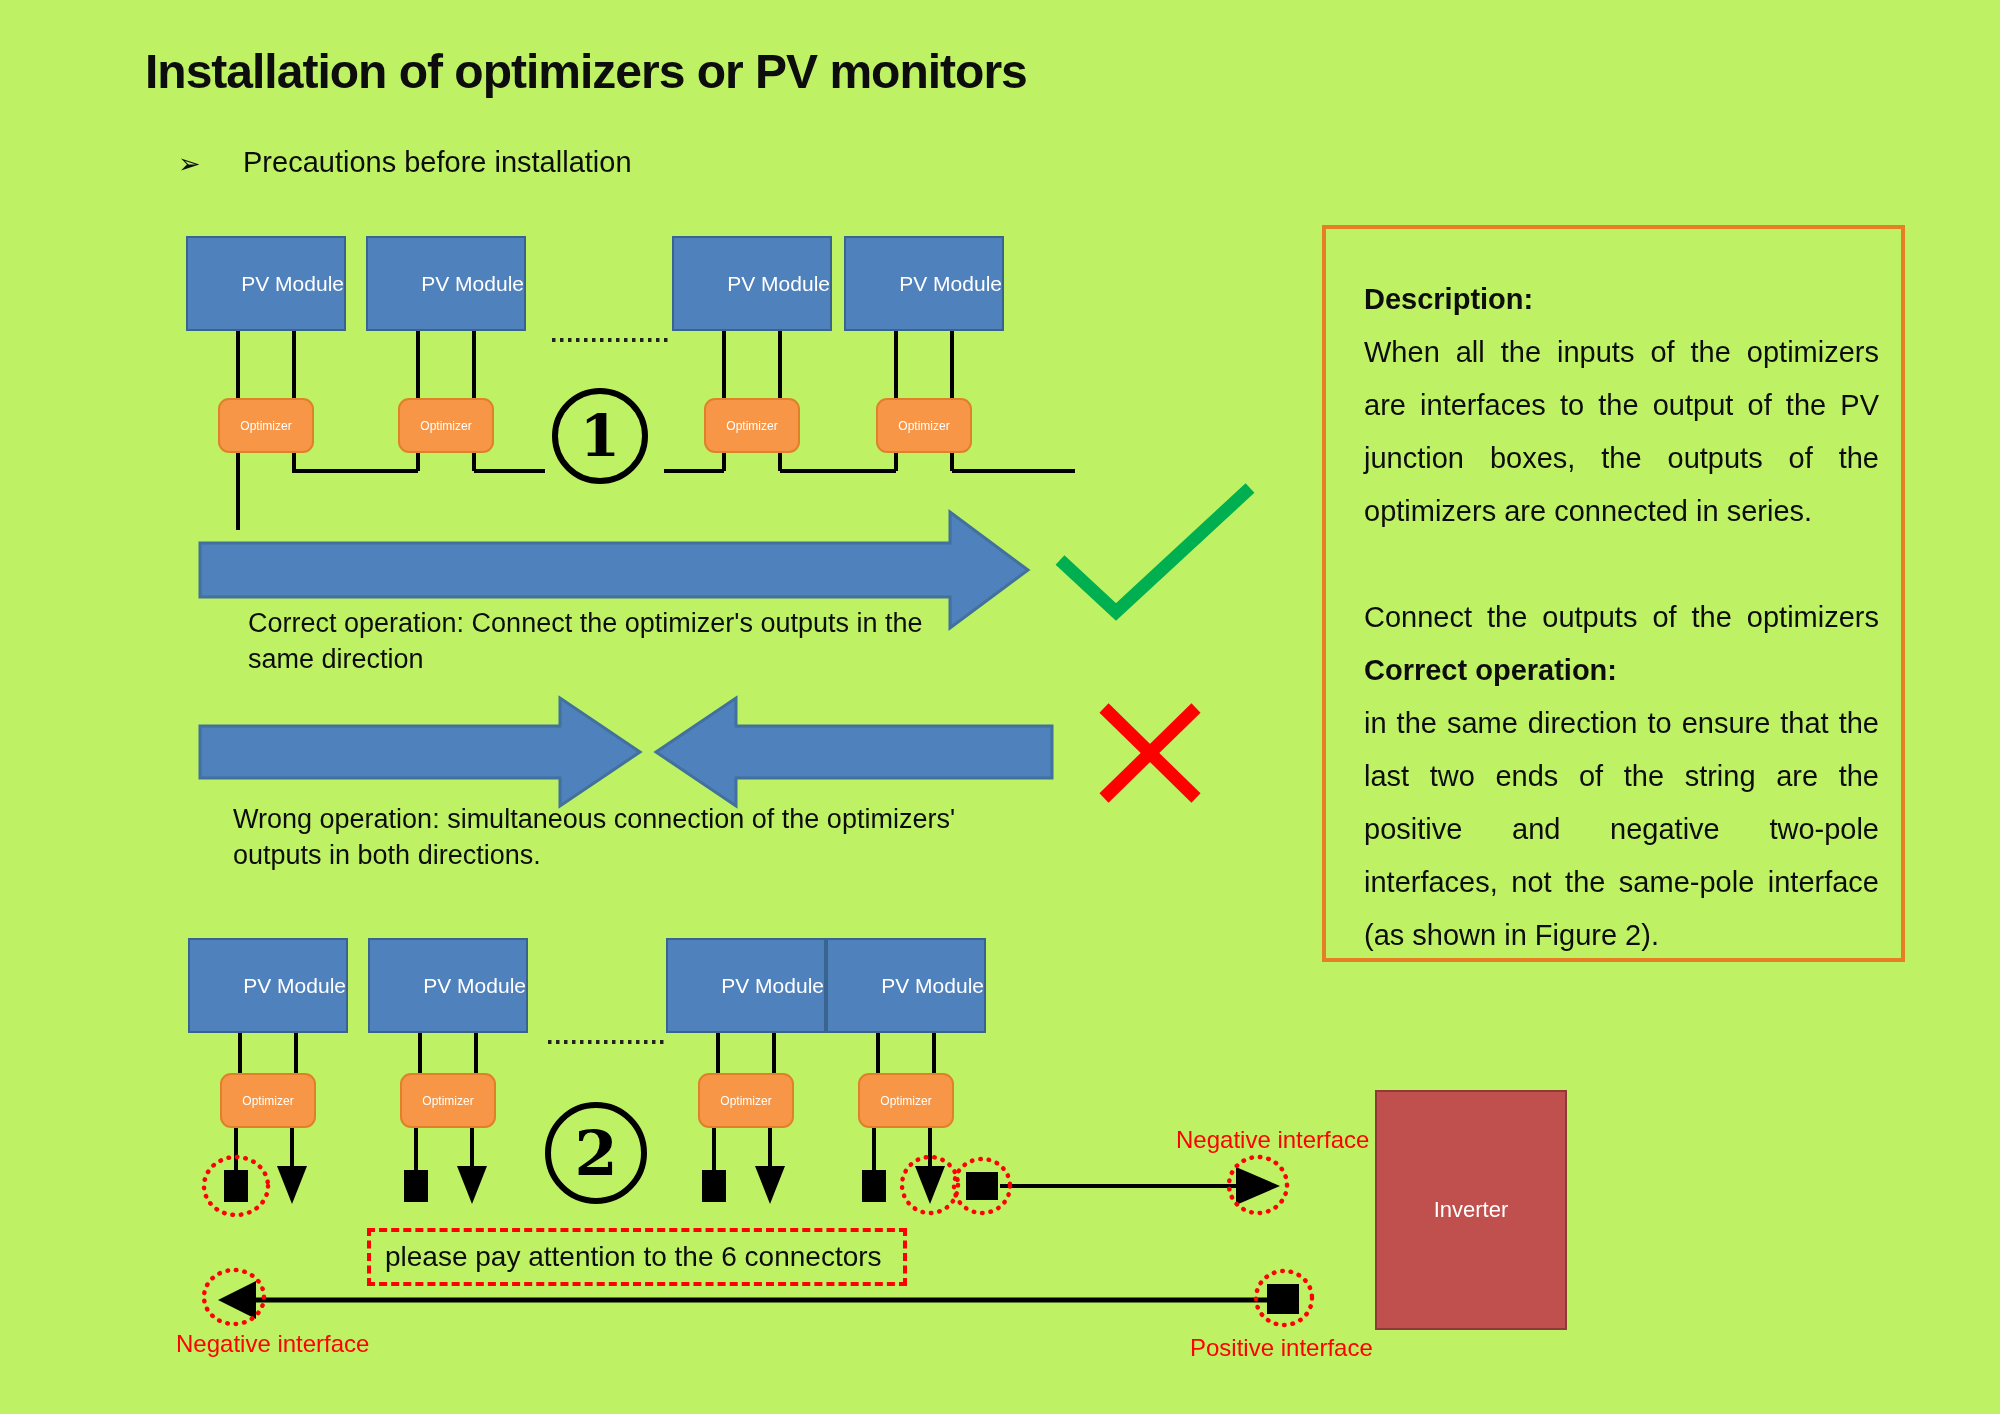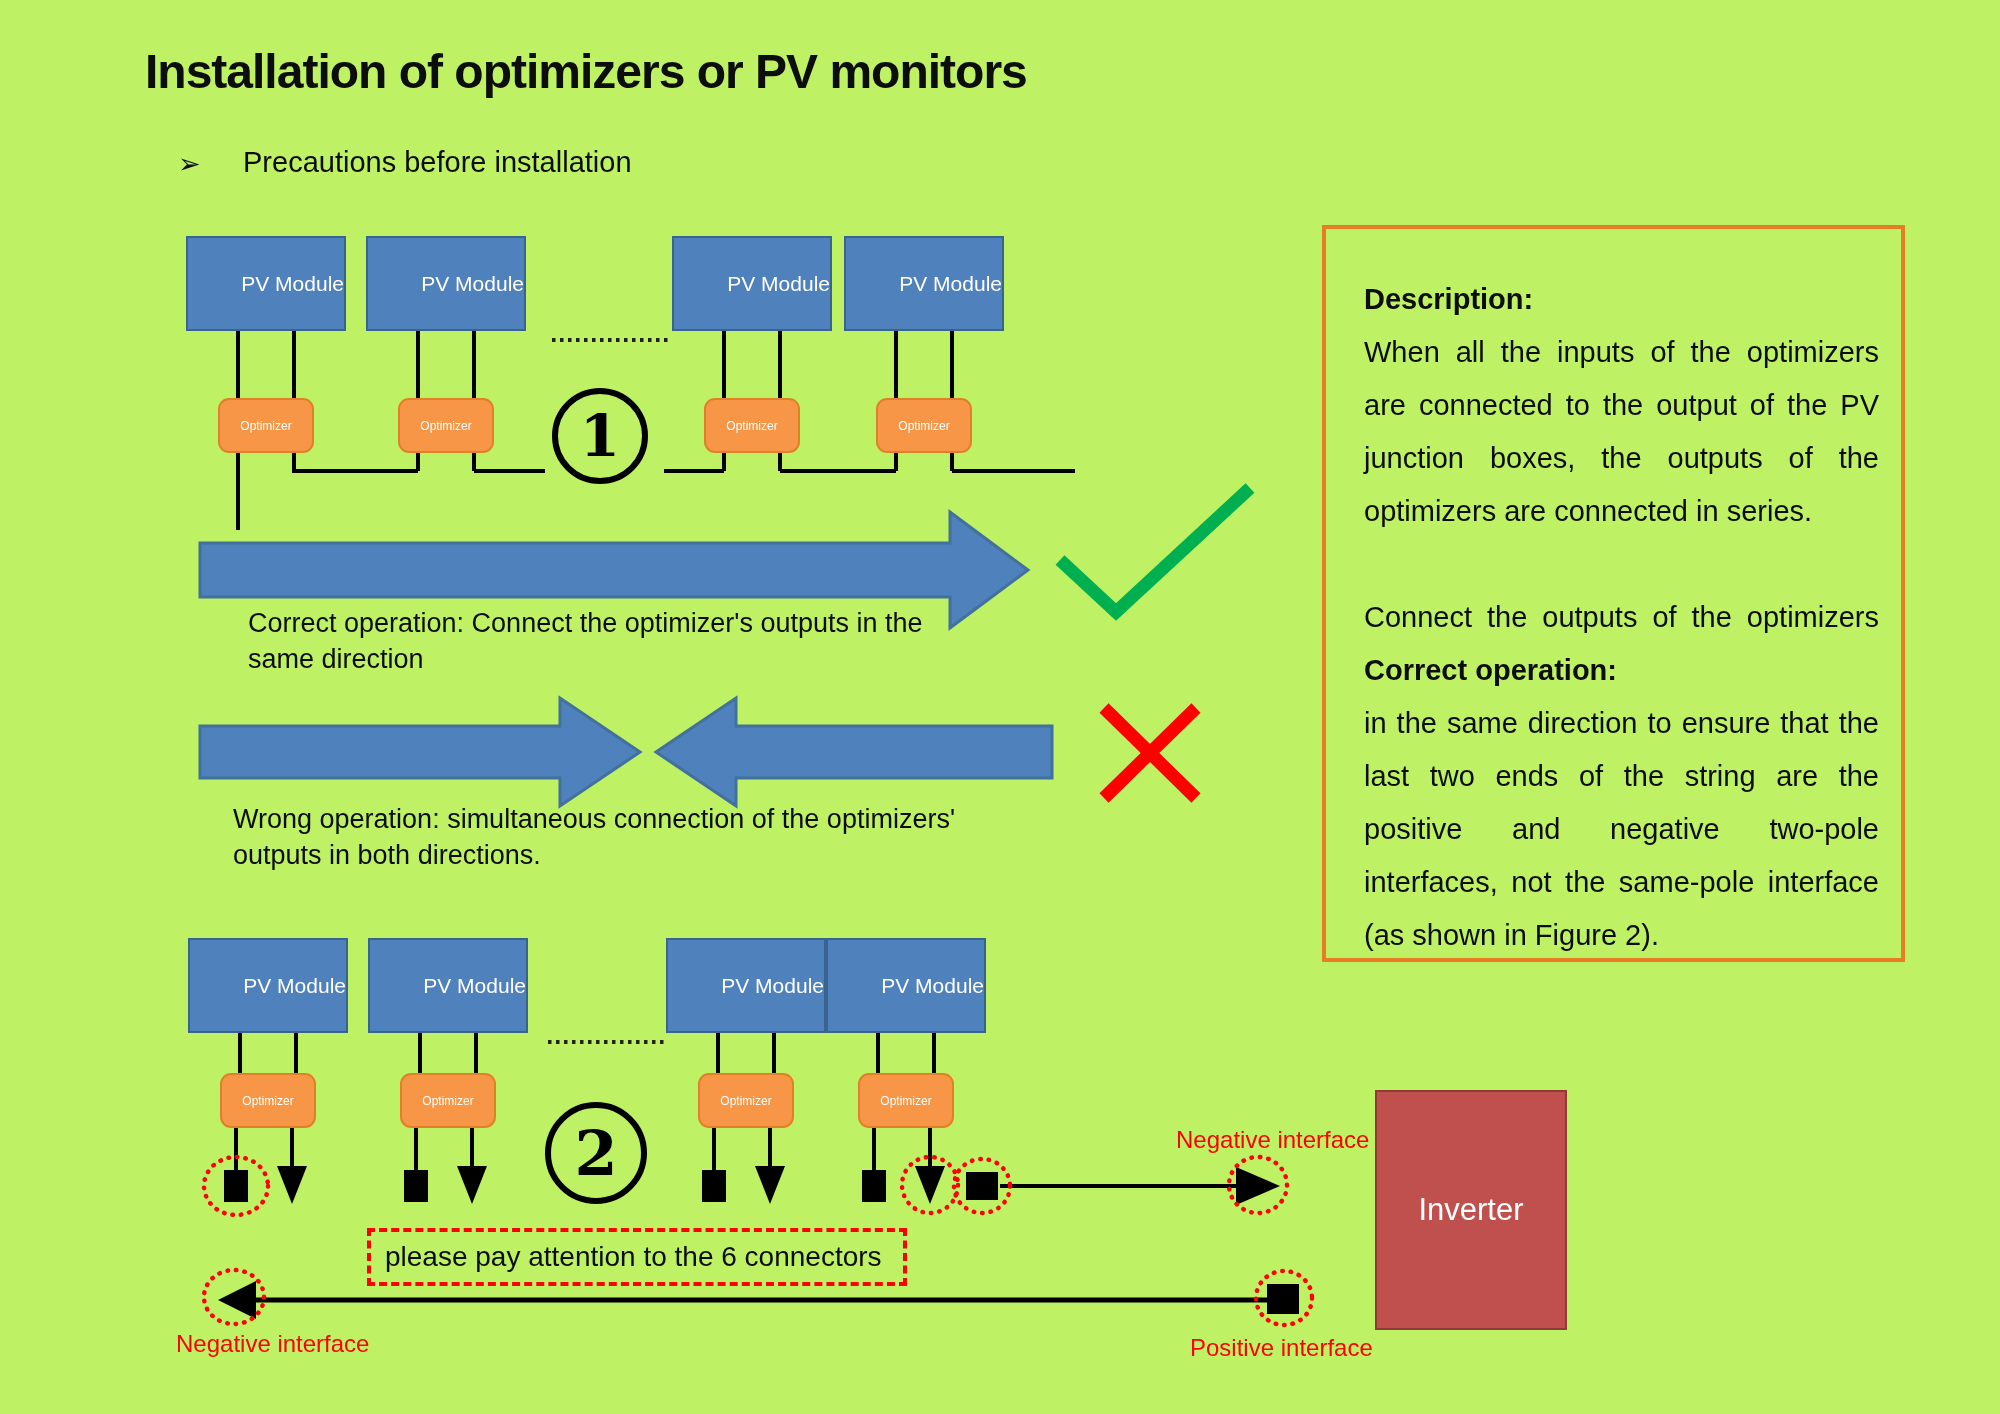--- a/index.html
+++ b/index.html
@@ -30,21 +30,21 @@
            border:4px solid var(--accent-orange);box-sizing:border-box;
            padding:44px 22px 0 38px;font-size:29px;line-height:53px;color:#0d0d0d;}
   .descbox .ln{min-height:53px;}
   .descbox .just{text-align:justify;text-align-last:justify;}
   .descbox .head{font-weight:bold;}
   .notebox{position:absolute;left:367px;top:1228px;width:540px;height:58px;
            border:4px dashed var(--error-red);box-sizing:border-box;display:flex;
            align-items:center;padding-left:14px;font-size:28px;color:#0d0d0d;background:#fff0;}
   .inverter{position:absolute;left:1375px;top:1090px;width:192px;height:240px;
             background:var(--inverter-red);border:2px solid #8f3a37;box-sizing:border-box;
-            color:#fff;font-size:31px;display:flex;align-items:center;justify-content:center;}
+            color:#fff;font-size:22px;display:flex;align-items:center;justify-content:center;}
   svg.layer{position:absolute;left:0;top:0;}
 </style>
 </head>
 <body>
 
 <div class="page">
 
   <svg class="layer" width="2000" height="1414" viewBox="0 0 2000 1414">
     <g stroke="#000" stroke-width="4">
       <line x1="238" y1="331" x2="238" y2="400"></line>
@@ -163,21 +163,21 @@
     </div>
 
   <div class="caption" style="left:248px;top:608px">Correct operation: Connect the optimizer's outputs in the</div>
   <div class="caption" style="left:248px;top:644px">same direction</div>
   <div class="caption" style="left:233px;top:804px">Wrong operation: simultaneous connection of the optimizers'</div>
   <div class="caption" style="left:233px;top:840px">outputs in both directions.</div>
 
   <div class="descbox">
     <div class="ln head">Description:</div>
     <div class="ln just">When all the inputs of the optimizers</div>
-    <div class="ln just">are connected to the output of the PV</div>
+    <div class="ln just">are interfaces to the output of the PV</div>
     <div class="ln just">junction boxes, the outputs of the</div>
     <div class="ln">optimizers are connected in series.</div>
     <div class="ln"></div>
     <div class="ln just">Connect the outputs of the optimizers</div>
     <div class="ln head">Correct operation:</div>
     <div class="ln just">in the same direction to ensure that the</div>
     <div class="ln just">last two ends of the string are the</div>
     <div class="ln just">positive and negative two-pole</div>
     <div class="ln just">interfaces, not the same-pole interface</div>
     <div class="ln">(as shown in Figure 2).</div>

